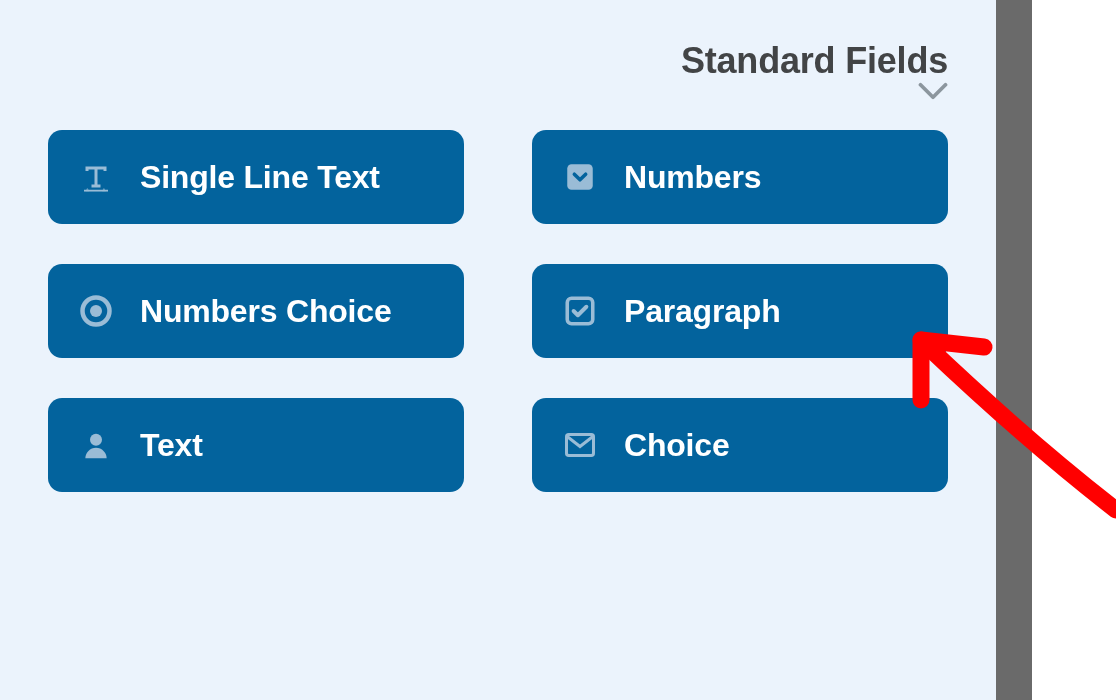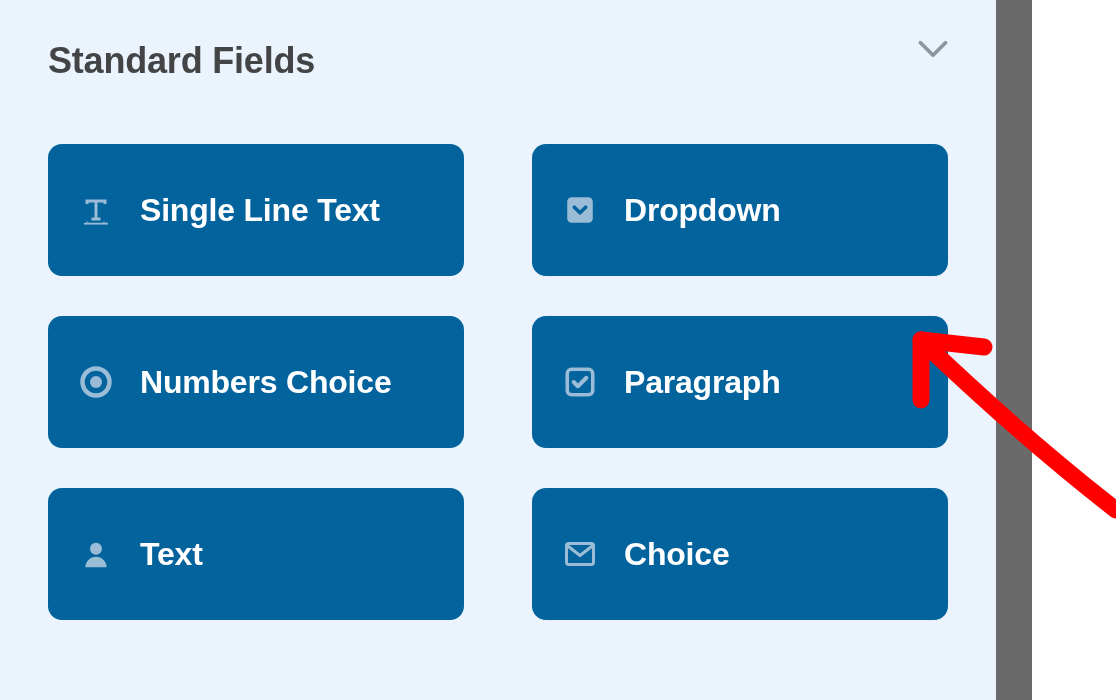--- a/index.html
+++ b/index.html
@@ -23,23 +23,24 @@
       width: 996px;
       height: 700px;
       background: #ebf3fc;
       position: absolute;
       left: 0;
       top: 0;
       padding: 40px 48px 0 48px;
     }
     .section-header {
       display: flex;
-      align-items: flex-start;
+      align-items: flex-end;
       justify-content: space-between;
-      margin-bottom: 62px;
+      margin-bottom: 30px;
+      flex-direction: column;
     }
     .section-title {
       font-size: 36px;
       font-weight: 700;
       color: #424446;
       letter-spacing: -0.2px;
     }
     .chevron {
       width: 30px;
       height: 18px;
@@ -48,21 +49,21 @@
     }
     .field-grid {
       display: grid;
       grid-template-columns: 1fr 1fr;
       column-gap: 68px;
       row-gap: 40px;
     }
     .field-btn {
       background: #03639d;
       border-radius: 14px;
-      height: 132px;
+      height: 94px;
       display: flex;
       align-items: center;
       color: #fff;
       cursor: grab;
       user-select: none;
       padding-left: 28px;
     }
     .field-icon {
       width: 40px;
       height: 40px;
@@ -116,21 +117,21 @@
     </div>
 
 
     <div class="field-btn">
       <span class="field-icon">
         <svg width="34" height="34" viewBox="0 0 24 24" fill="none" stroke="currentColor" stroke-width="2.5">
           <rect x="3" y="3" width="18" height="18" rx="3" fill="currentColor" stroke="none"></rect>
           <polyline points="8,10 12,14 16,10" stroke="#03639d" stroke-width="2.5" fill="none" stroke-linecap="round" stroke-linejoin="round"></polyline>
         </svg>
       </span>
-      <span class="field-label">Dropdown</span>
+      <span class="field-label">Numbers</span>
     </div>
 
     <div class="field-btn">
       <span class="field-icon">
         <svg width="36" height="36" viewBox="0 0 24 24" fill="none">
           <circle cx="12" cy="12" r="9" stroke="currentColor" stroke-width="3"></circle>
           <circle cx="12" cy="12" r="4" fill="currentColor"></circle>
         </svg>
       </span>
       <span class="field-label">Numbers Choice</span>

